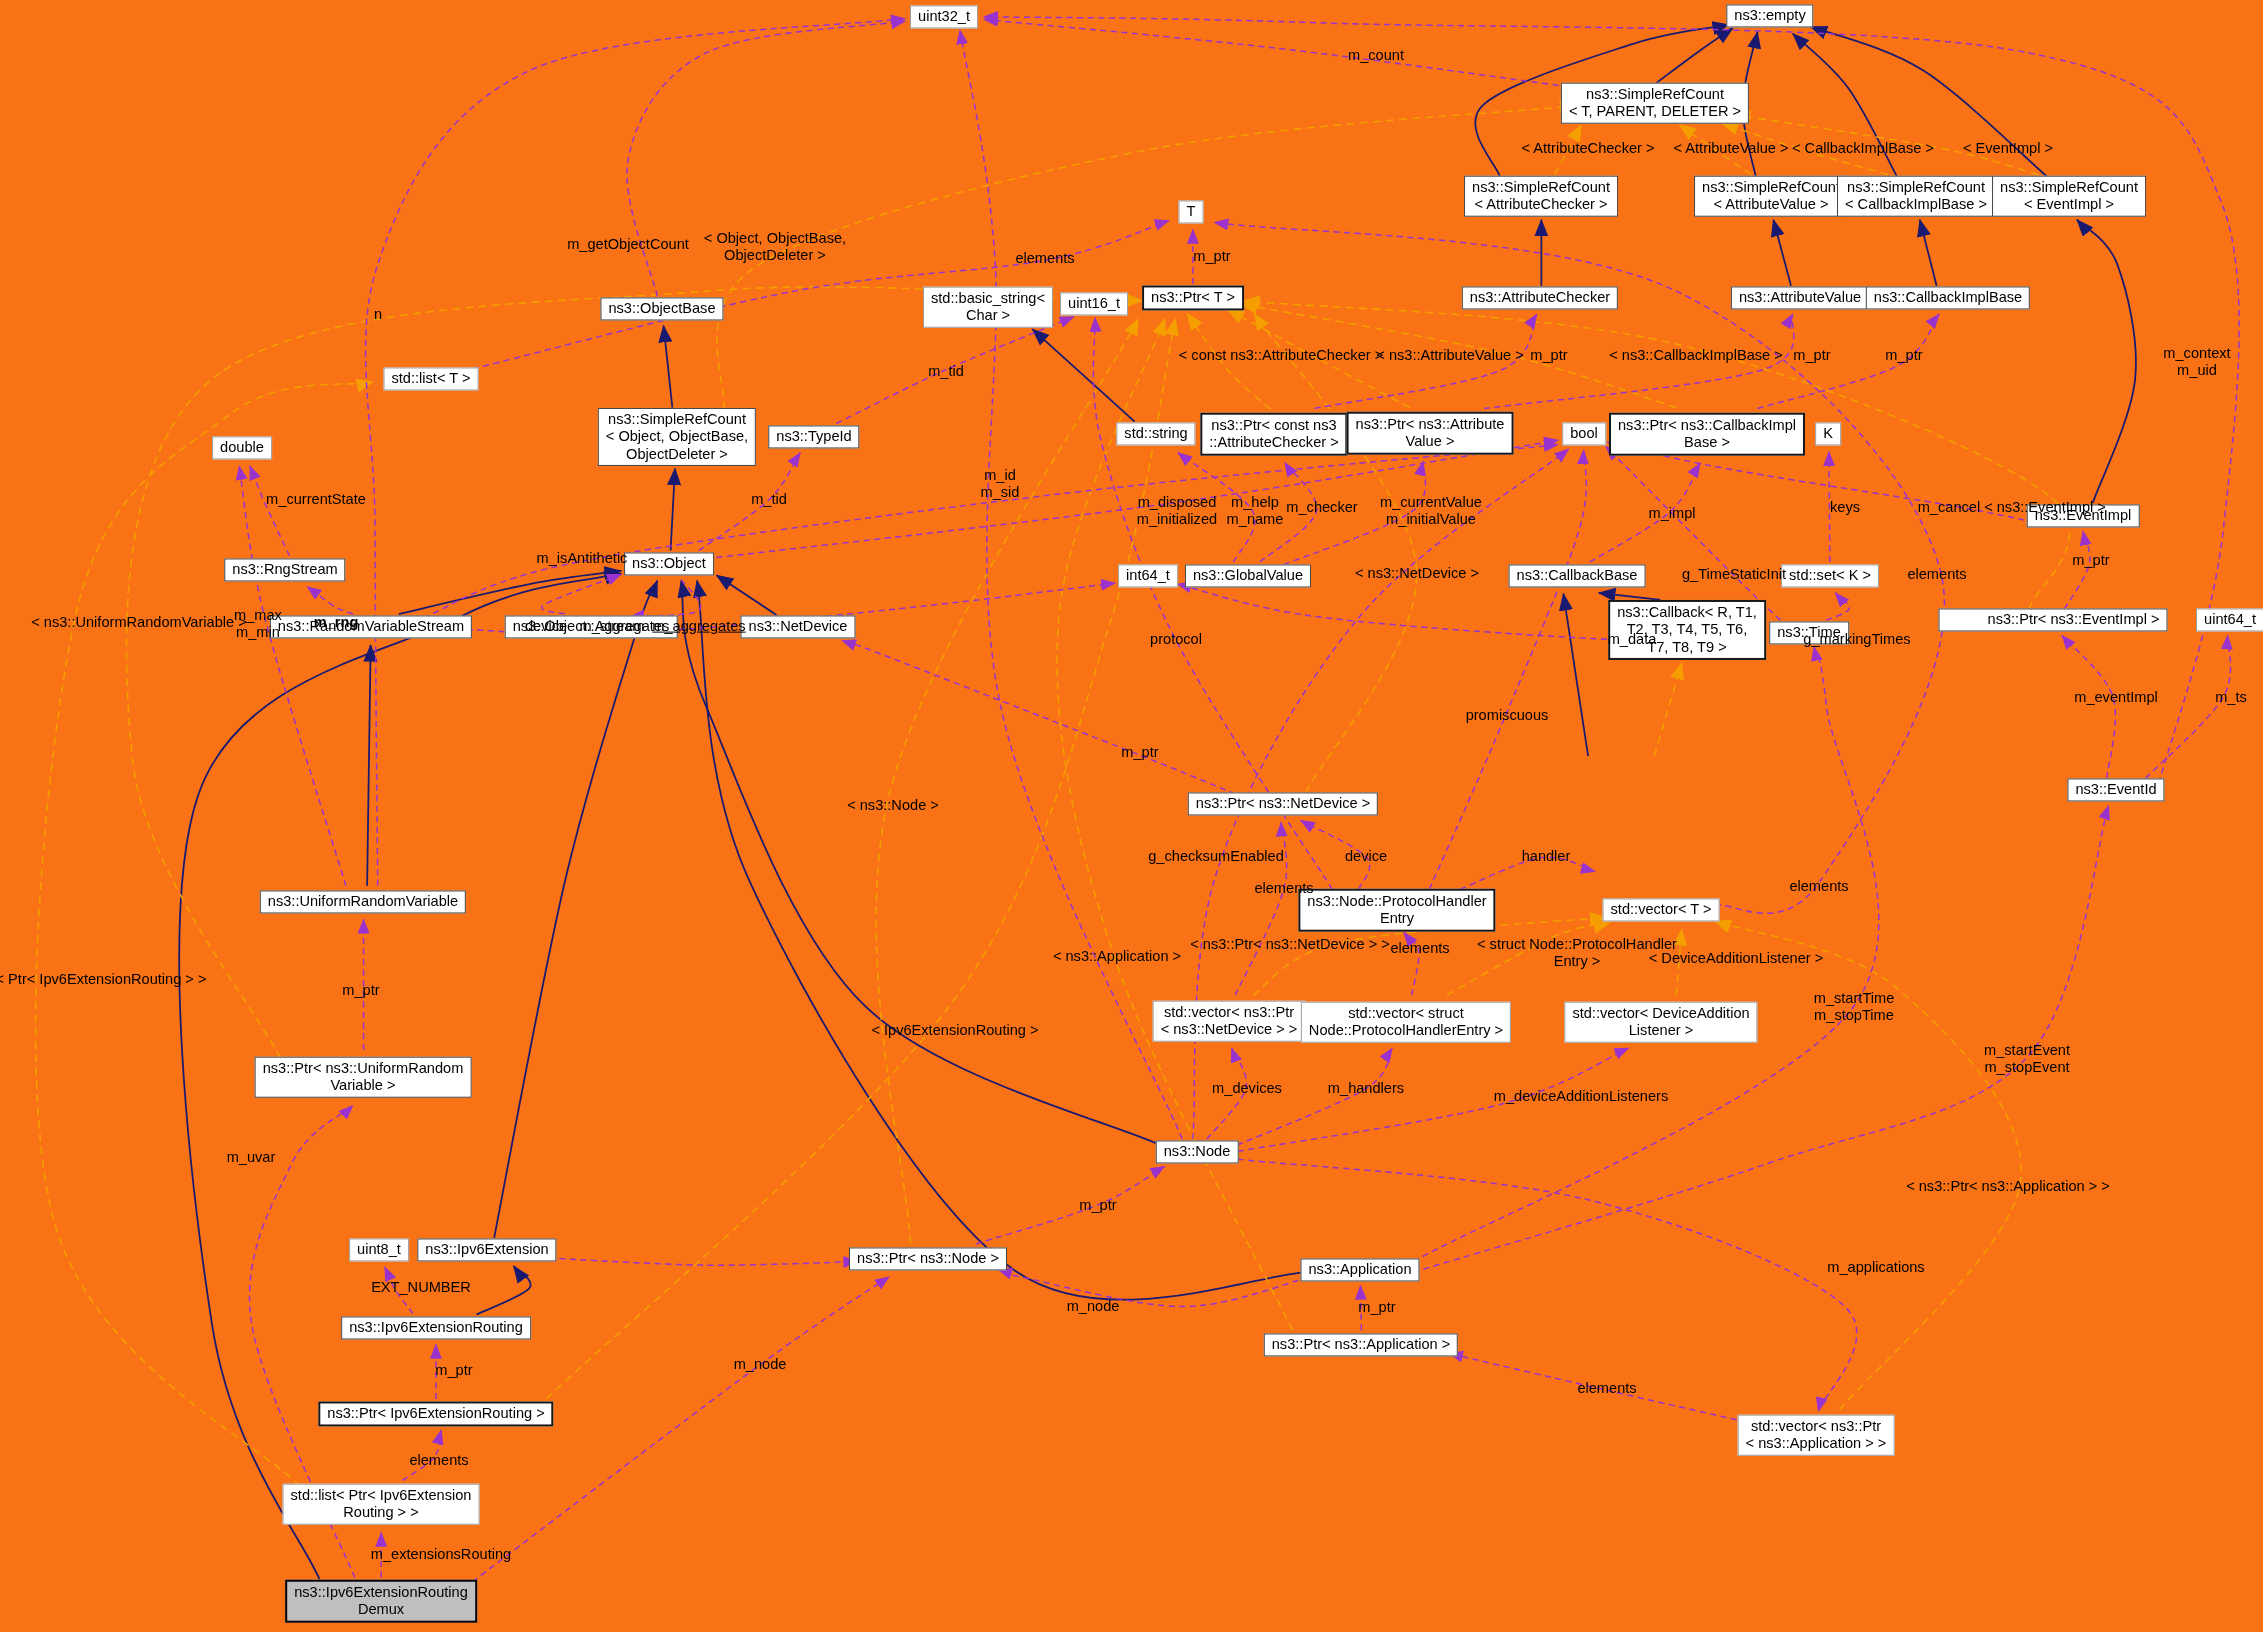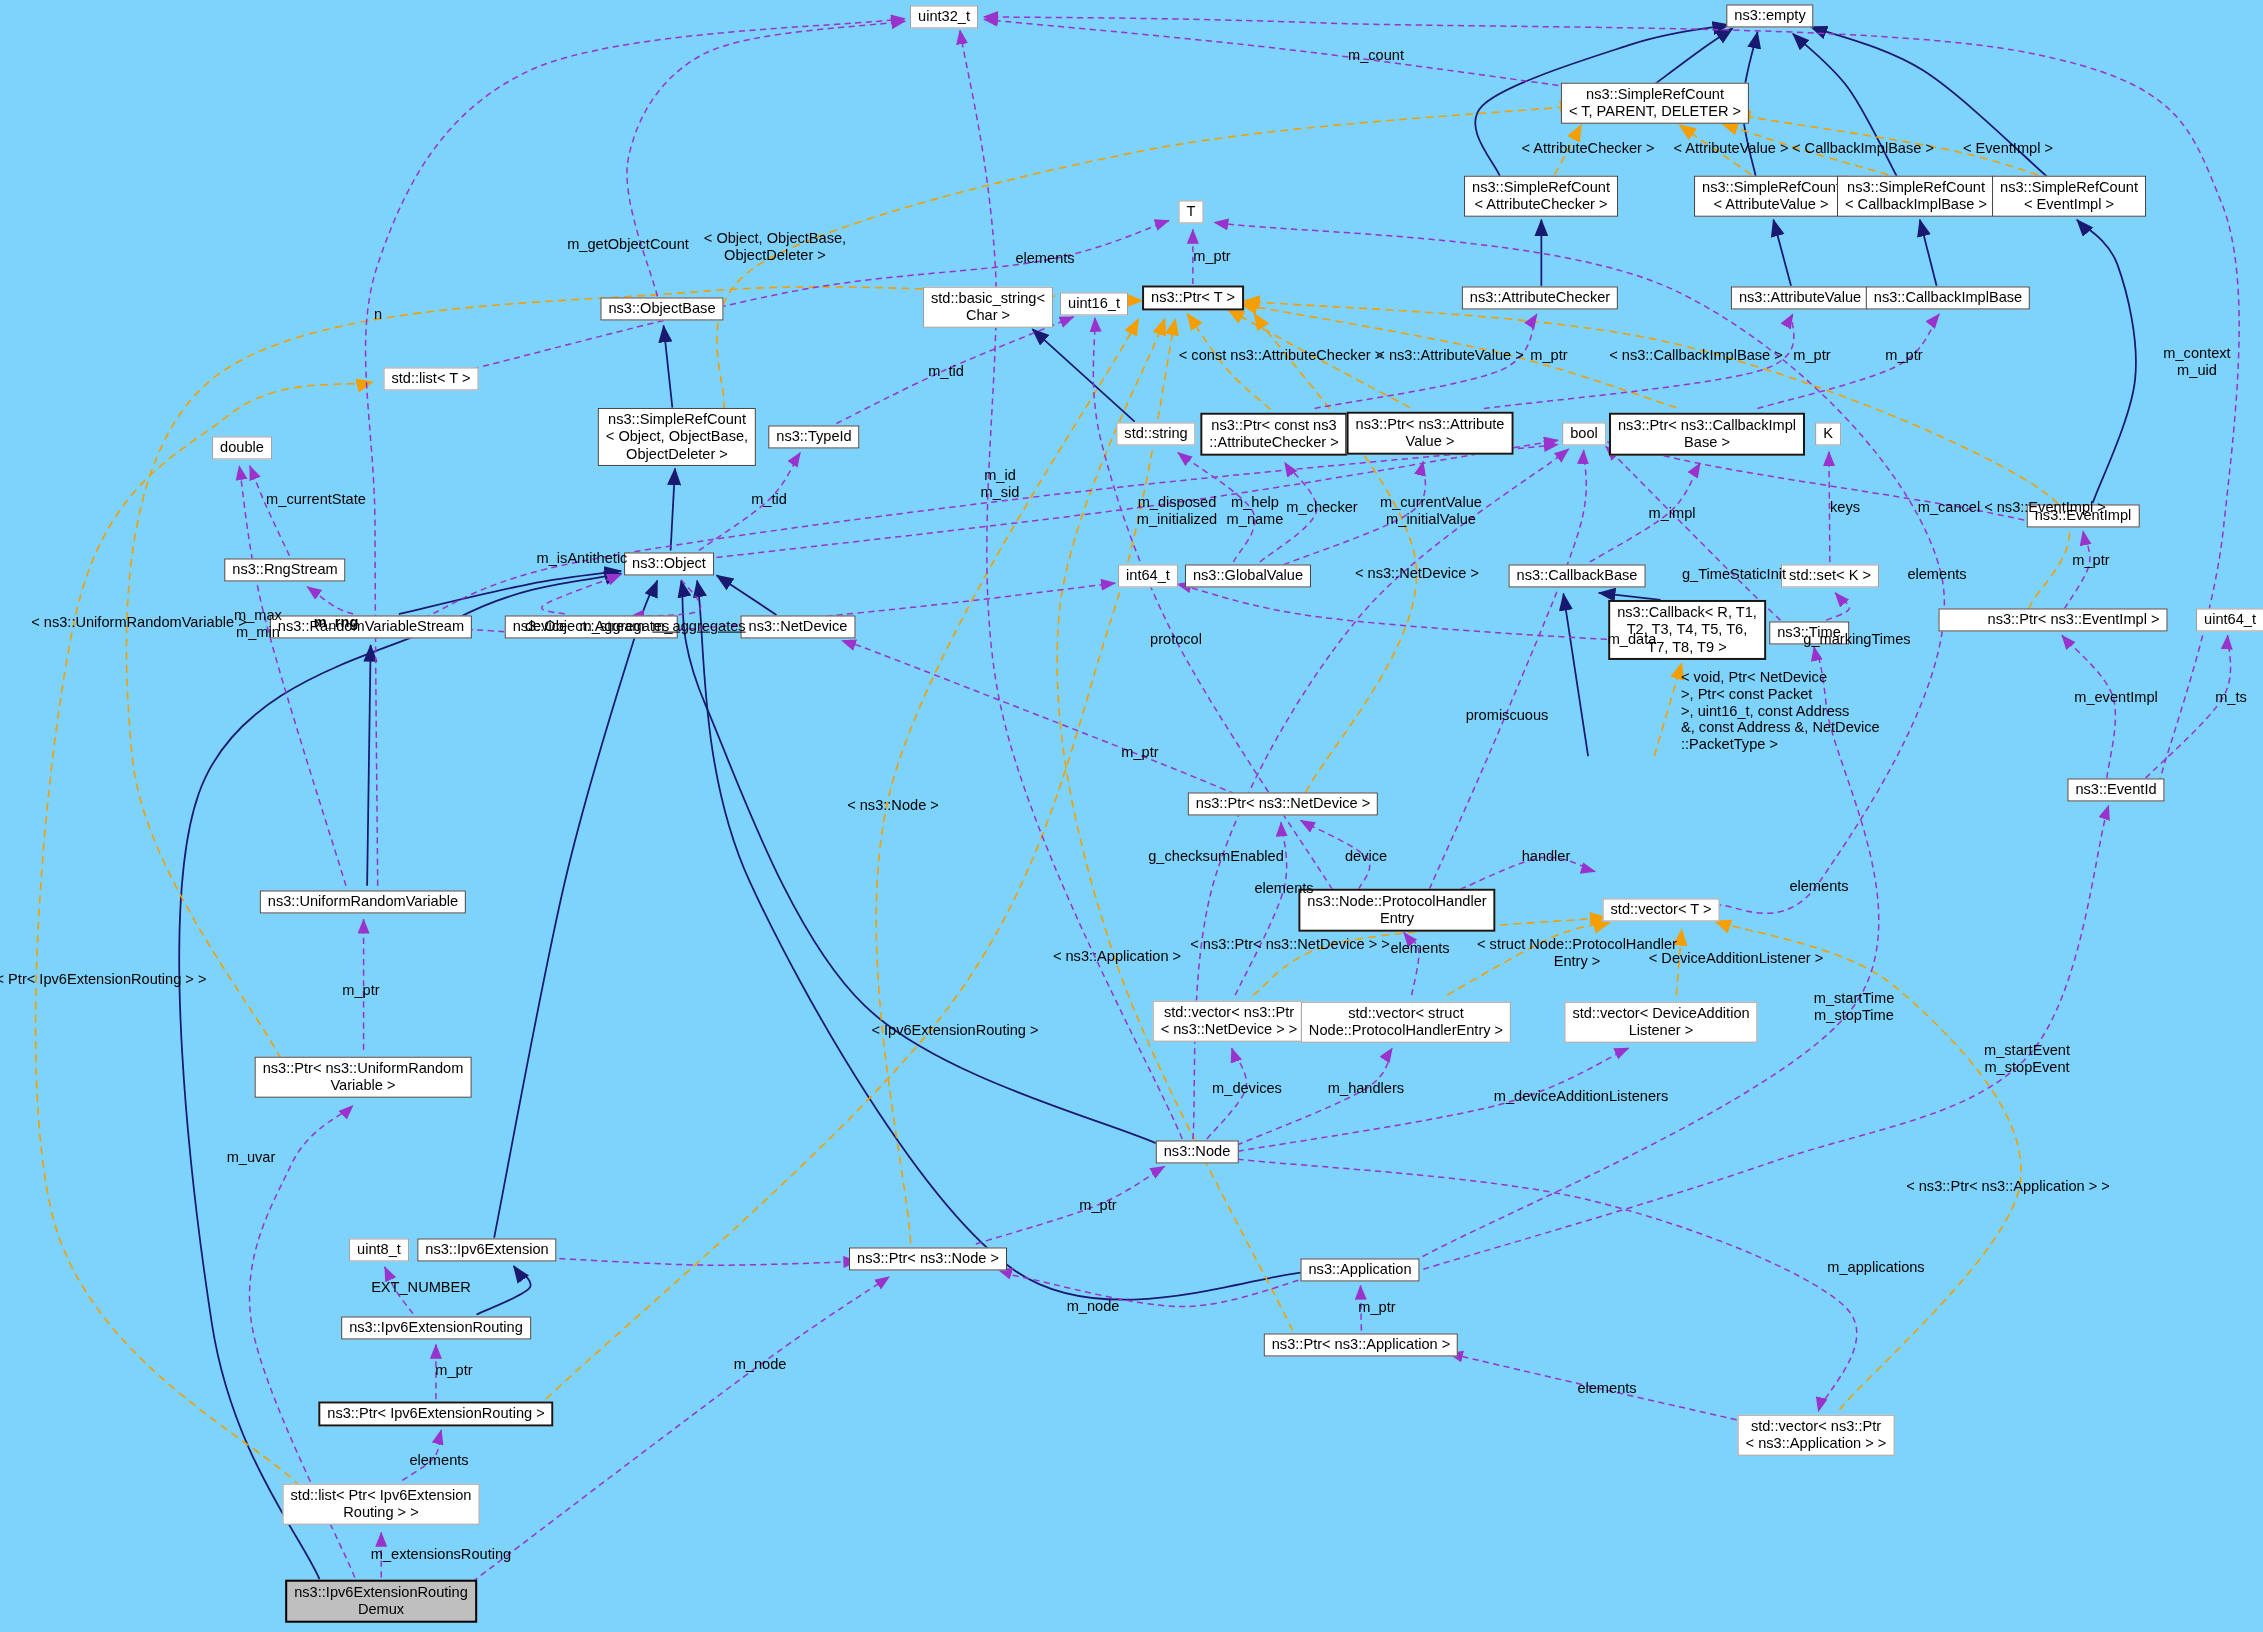--- a/index.html
+++ b/index.html
@@ -1,16 +1,16 @@
 <!DOCTYPE html>
 <html style="font-size:14px"><head>
 <meta charset="utf-8">
 <style>
   html,body{margin:0;padding:0;background:#fff;}
-  #diagram{position:relative;width:2264px;height:1633px;font-family:"Liberation Sans",sans-serif;overflow:hidden;background:#7dd3fc;}
+  #diagram{position:relative;width:2264px;height:1633px;font-family:"Liberation Sans",sans-serif;overflow:hidden;background:#f97316;}
   #edge-layer{position:absolute;left:0;top:0;width:2264px;height:1633px;}
   .edge{fill:none;}
   .edge.inherit{stroke:#191970;stroke-width:2;}
   .edge.use{stroke:#9a32cd;stroke-width:1.7;stroke-dasharray:7 5;}
   .edge.template{stroke:#f59e00;stroke-width:1.8;stroke-dasharray:9 6;}
   .node{position:absolute;transform:translate(-50%,-50%);background:#fff;border:1.3px solid #424242;
         padding:1.8px 7px;font-size:14.6px;line-height:1.2;text-align:center;white-space:pre;color:#000;z-index:2;}
   .node.external{border:1.1px solid #9d9d9d;}
   .node.bold{border-width:2.3px;border-color:#161616;}
   .node.main{background:#bfbfbf;border:2.3px solid #000;}
@@ -262,25 +262,20 @@
     <div class="elabel" style="left: 1417px; top: 573px;">&lt; ns3::NetDevice &gt;</div>
     <div class="elabel" style="left: 1734px; top: 574px;">g_TimeStaticInit</div>
     <div class="elabel" style="left: 1937px; top: 574px;">elements</div>
     <div class="elabel" style="left: 2091px; top: 560px;">m_ptr</div>
     <div class="elabel" style="left: 1176px; top: 639px;">protocol</div>
     <div class="elabel" style="left: 1632px; top: 639px;">m_data</div>
     <div class="elabel" style="left: 1857px; top: 639px;">g_markingTimes</div>
     <div class="elabel" style="left: 1507px; top: 715px;">promiscuous</div>
     <div class="elabel" style="left: 2116px; top: 697px;">m_eventImpl</div>
     <div class="elabel" style="left: 2231px; top: 697px;">m_ts</div>
-    <div class="elabel left" style="left: 1681px; top: 711px;">&lt; void, Ptr&lt; NetDevice
-&gt;, Ptr&lt; const Packet
-&gt;, uint16_t, const Address
-&amp;, const Address &amp;, NetDevice
-::PacketType &gt;</div>
     <div class="elabel" style="left: 1140px; top: 752px;">m_ptr</div>
     <div class="elabel" style="left: 1216px; top: 856px;">g_checksumEnabled</div>
     <div class="elabel" style="left: 1366px; top: 856px;">device</div>
     <div class="elabel" style="left: 1546px; top: 856px;">handler</div>
     <div class="elabel" style="left: 1284px; top: 888px;">elements</div>
     <div class="elabel" style="left: 1819px; top: 886px;">elements</div>
     <div class="elabel" style="left: 893px; top: 805px;">&lt; ns3::Node &gt;</div>
     <div class="elabel" style="left: 1290px; top: 944px;">&lt; ns3::Ptr&lt; ns3::NetDevice &gt; &gt;</div>
     <div class="elabel" style="left: 1420px; top: 948px;">elements</div>
     <div class="elabel" style="left: 1577px; top: 953px;">&lt; struct Node::ProtocolHandler

